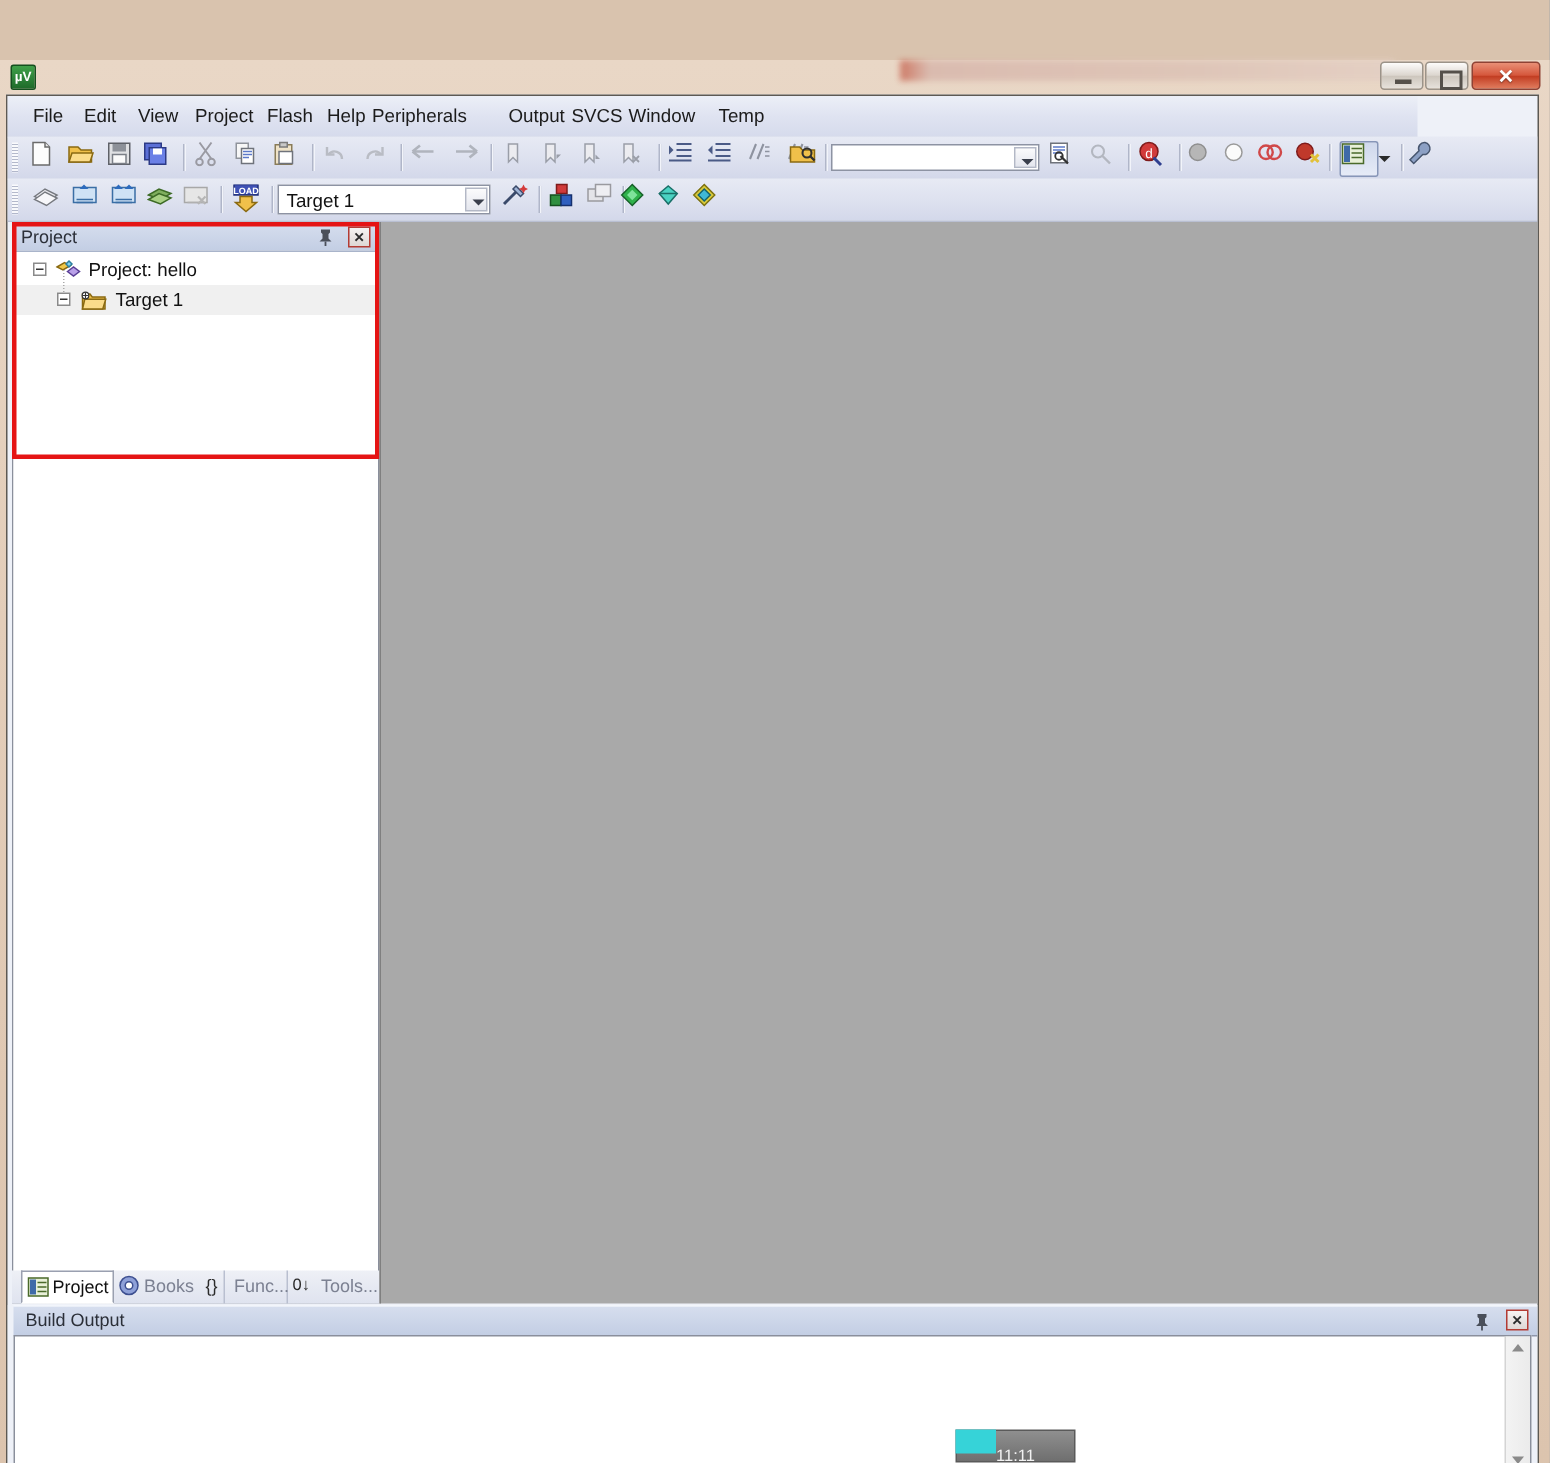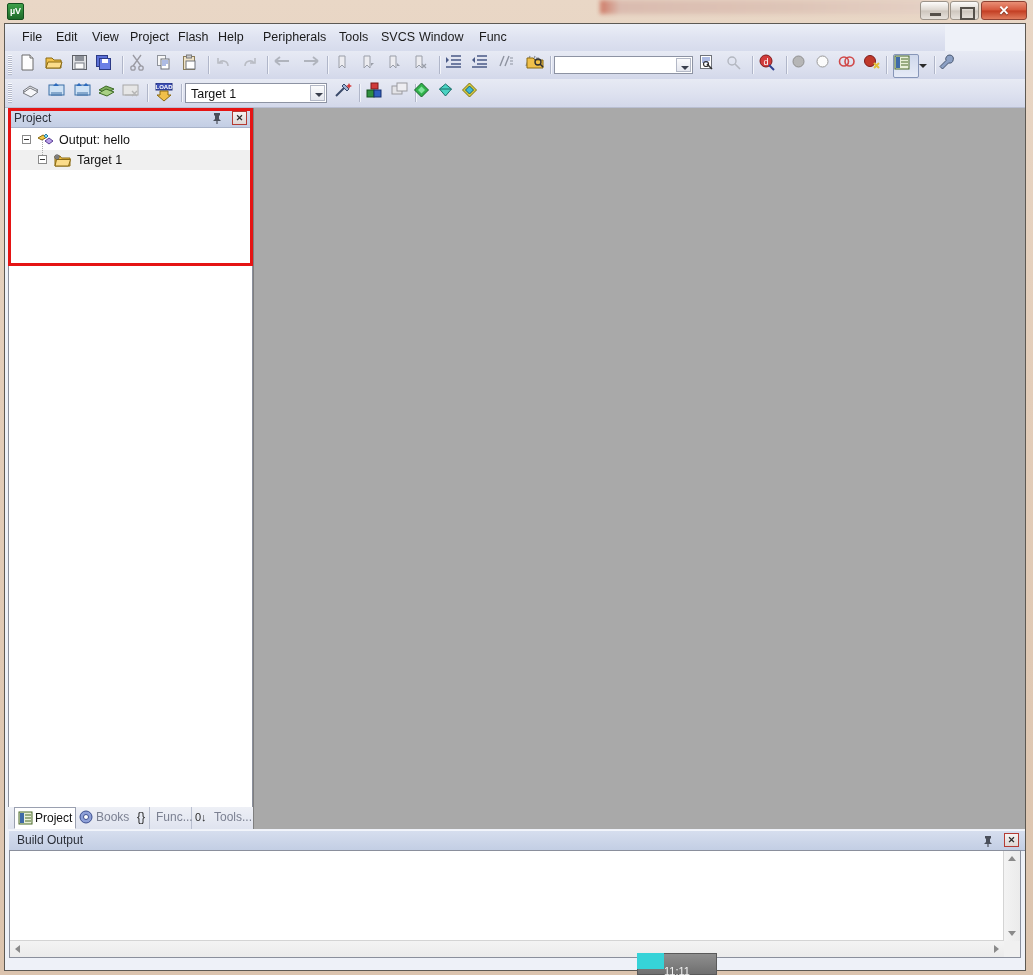--- a/index.html
+++ b/index.html
@@ -7,20 +7,21 @@
     width:1033px;height:975px;overflow:hidden;
     font-family:"Liberation Sans", sans-serif;
     font-size:12px;
     background:#d9c3ae;
     -webkit-font-smoothing:antialiased;
   }
   
   #app{
     position:absolute;inset:0;
     background:linear-gradient(180deg,#e9d7c6 0%,#e3cdb9 40%,#dcc4ae 100%);
+    margin-top:40px;
   }
   #bgwin{
     position:absolute;left:600px;top:0;width:330px;height:14px;
     background:linear-gradient(90deg,#c96a56 0%, #d8b7ac 6%, #ddc3b6 60%, #e4cfc4 100%);
     filter:blur(2px);opacity:.85;
   }
   
   #titlebar{
     position:absolute;left:0;top:0;width:1033px;height:22px;
   }
@@ -202,25 +203,25 @@
 
   <div id="client">
 
     <div id="menubar">
       <div class="menu-item" style="left:10px">File</div>
       <div class="menu-item" style="left:44px">Edit</div>
       <div class="menu-item" style="left:80px">View</div>
       <div class="menu-item" style="left:118px">Project</div>
       <div class="menu-item" style="left:166px">Flash</div>
       <div class="menu-item" style="left:206px">Help</div>
-      <div class="menu-item" style="left:251px">Peripherals</div>
-      <div class="menu-item" style="left:327px">Tools</div>
+      <div class="menu-item" style="left:236px">Peripherals</div>
+      <div class="menu-item" style="left:327px">Output</div>
       <div class="menu-item" style="left:369px">SVCS</div>
       <div class="menu-item" style="left:407px">Window</div>
-      <div class="menu-item" style="left:467px">Func</div>
+      <div class="menu-item" style="left:467px">Temp</div>
     </div>
 
     <div id="toolbar1">
       <div class="grip" style="left:3px"></div>
 
       <div class="tb" style="left:14px">
         <svg width="17" height="17" viewBox="0 0 17 17">
             <path d="M3 1h8l3 3v12H3z" fill="#fdfdfd" stroke="#6b6b6b"></path>
             <path d="M11 1v3h3" fill="#e9e9e9" stroke="#6b6b6b"></path>
           </svg>
@@ -557,21 +558,21 @@
 
         <div class="trow" style="top:2px">
           <span class="expander" style="left:13px"></span>
           <span class="ticon" style="left:28px">
             <svg width="17" height="16" viewBox="0 0 17 16">
                 <path d="M1 6l5-3 4 2-5 3z" fill="#f0c84a" stroke="#8a6a12"></path>
                 <path d="M8 9l4-3 4 3-4 3z" fill="#b9a0e8" stroke="#5a3f96"></path>
                 <path d="M9 2l2 2-2 2-2-2z" fill="#7fd0ef" stroke="#2c7f9e"></path>
               </svg>
           </span>
-          <span class="tlabel" style="left:50px">Output: hello</span>
+          <span class="tlabel" style="left:50px">Project: hello</span>
         </div>
 
         <div class="trow selected" style="top:22px">
           <span class="dots-v" style="left:33px;top:-10px;height:20px"></span>
           <span class="expander" style="left:29px"></span>
           <span class="ticon" style="left:44px">
             <svg width="19" height="16" viewBox="0 0 19 16">
                 <path d="M2 4h5l1.5 2H17v8H2z" fill="#f0c04a" stroke="#8a6a12"></path>
                 <path d="M3.5 7.5h14L15.5 14H2z" fill="#fbdc8a" stroke="#8a6a12"></path>
                 <circle cx="4" cy="5" r="2.2" fill="#fff" stroke="#333" stroke-width=".8"></circle>

